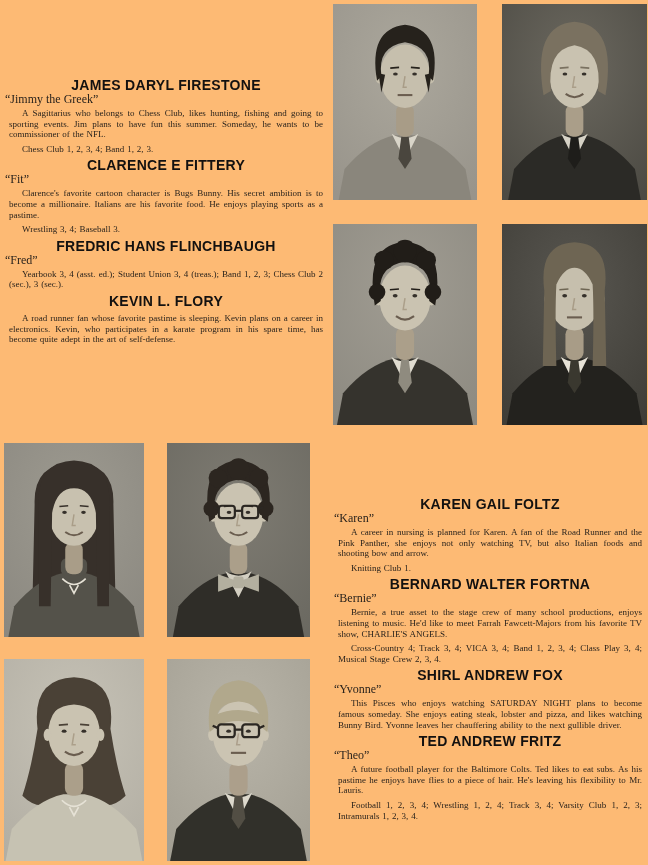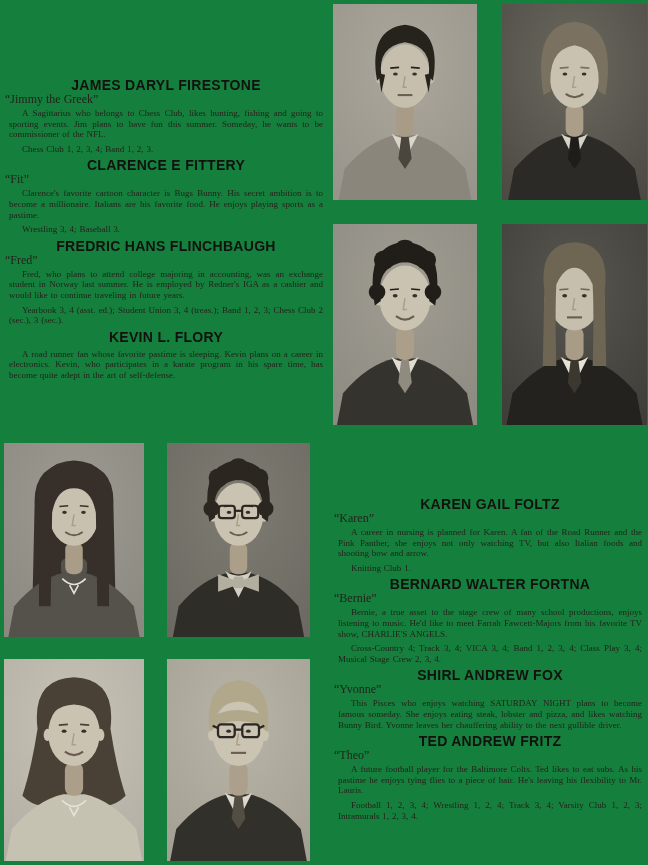--- a/index.html
+++ b/index.html
@@ -1,16 +1,16 @@
 <!DOCTYPE html>
 <html><head>
 <meta charset="utf-8">
 <style>
   html,body{margin:0;padding:0;background:#f2eee3;}
-  .page{position:relative;width:648px;height:865px;background:#15803d;overflow:hidden;
+  .page{position:relative;width:648px;height:865px;background:#fdba74;overflow:hidden;
         font-family:"Liberation Serif",serif;color:#241f1a;}
   
   .text-col{position:absolute;}
   .col-left{left:5px;top:78px;width:322px;}
   .col-right{left:334px;top:497px;width:312px;}
   .entry h2{font-family:"Liberation Sans",sans-serif;font-size:14px;line-height:15px;font-weight:700;
             letter-spacing:.3px;text-align:center;margin:4px 0 1px;color:#131110;}
   .entry:first-child h2{margin-top:0;}
   .nick{font-size:12px;line-height:10px;margin:0 0 1.5px;}
   .bio{font-size:9px;line-height:10.6px;margin:4px;text-align:justify;text-indent:13px;word-spacing:.6px;}
@@ -38,21 +38,20 @@
     </article>
     <article class="entry">
       <h2>CLARENCE E FITTERY</h2>
       <p class="nick">“Fit”</p>
       <p class="bio">Clarence's favorite cartoon character is Bugs Bunny. His secret ambition is to become a millionaire. Italians are his favorite food. He enjoys playing sports as a pastime.</p>
       <p class="bio act">Wrestling 3, 4; Baseball 3.</p>
     </article>
     <article class="entry">
       <h2>FREDRIC HANS FLINCHBAUGH</h2>
       <p class="nick">“Fred”</p>
-      <p class="bio">Fred, who plans to attend college majoring in accounting, was an exchange student in Norway last summer. He is employed by Redner's IGA as a cashier and would like to continue traveling in future years.</p>
       <p class="bio act">Yearbook 3, 4 (asst. ed.); Student Union 3, 4 (treas.); Band 1, 2, 3; Chess Club 2 (sec.), 3 (sec.).</p>
     </article>
     <article class="entry">
       <h2>KEVIN L. FLORY</h2>
       <p class="bio">A road runner fan whose favorite pastime is sleeping. Kevin plans on a career in electronics. Kevin, who participates in a karate program in his spare time, has become quite adept in the art of self-defense.</p>
 
     </article>
   </section>
 
   <section class="photo-grid grid-tr">
@@ -305,18 +304,18 @@
     </article>
     <article class="entry">
       <h2>SHIRL ANDREW FOX</h2>
       <p class="nick">“Yvonne”</p>
       <p class="bio">This Pisces who enjoys watching SATURDAY NIGHT plans to become famous someday. She enjoys eating steak, lobster and pizza, and likes watching Bunny Bird. Yvonne leaves her chauffering ability to the next gullible driver.</p>
 
     </article>
     <article class="entry">
       <h2>TED ANDREW FRITZ</h2>
       <p class="nick">“Theo”</p>
-      <p class="bio">A future football player for the Baltimore Colts. Ted likes to eat subs. As his pastime he enjoys tying flies to a piece of hair. He's leaving his flexibility to Mr. Lauris.</p>
+      <p class="bio">A future football player for the Baltimore Colts. Ted likes to eat subs. As his pastime he enjoys have flies to a piece of hair. He's leaving his flexibility to Mr. Lauris.</p>
       <p class="bio act">Football 1, 2, 3, 4; Wrestling 1, 2, 4; Track 3, 4; Varsity Club 1, 2, 3; Intramurals 1, 2, 3, 4.</p>
     </article>
   </section>
 
 </div>
 
 </body></html>

